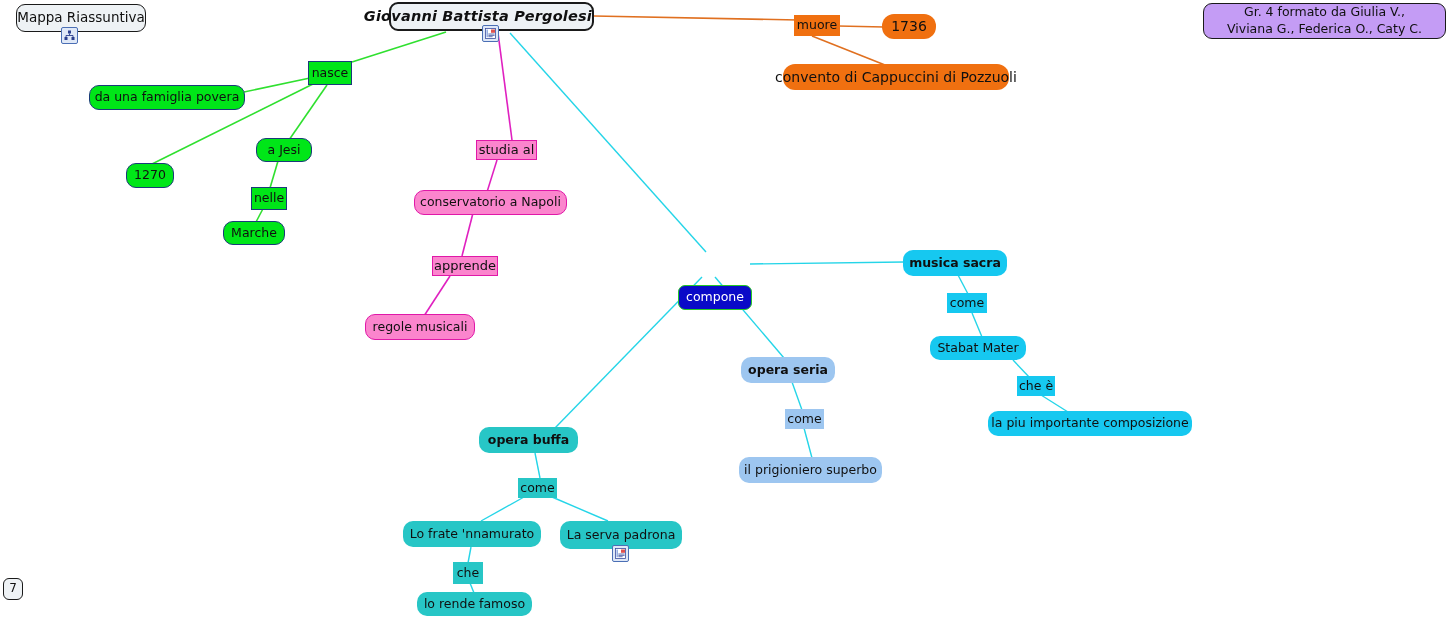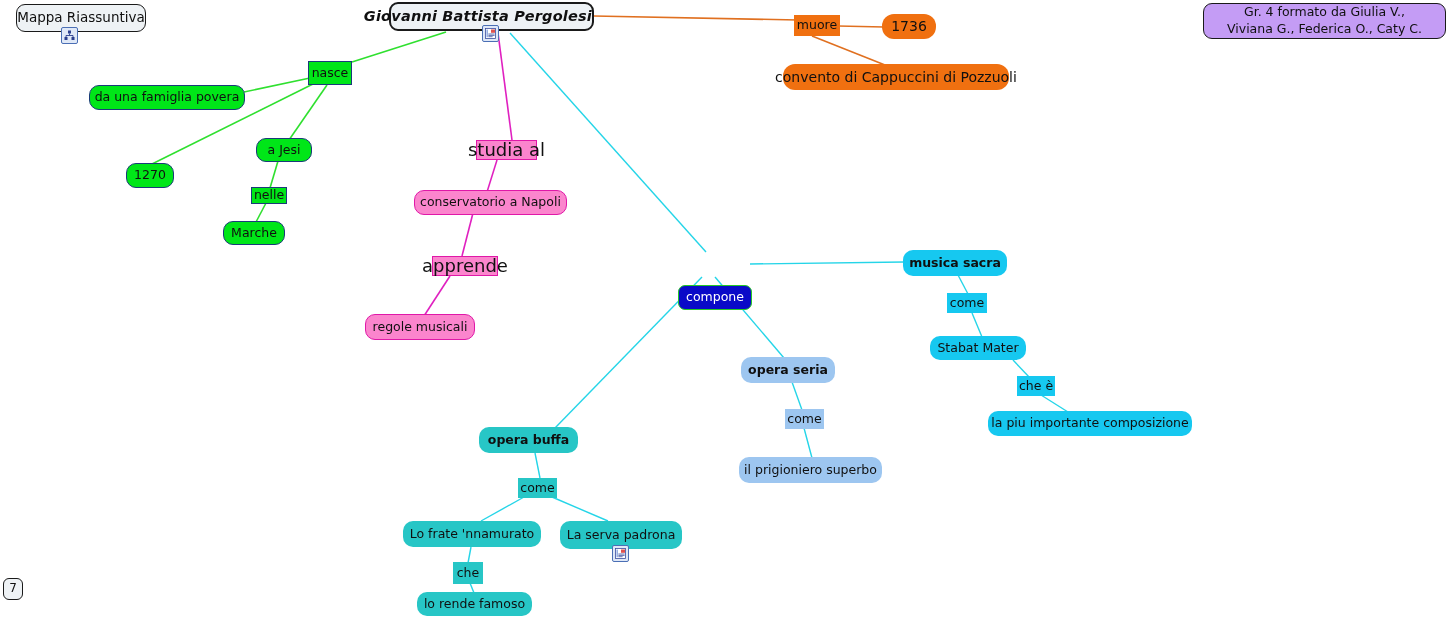--- a/index.html
+++ b/index.html
@@ -91,21 +91,21 @@
   .n-pink-r {
     background: #fb85cd;
     border: 1.4px solid #e018a8;
     border-radius: 10px;
     font-size: 12.5px;
   }
   .n-pink-s {
     background: #fb85cd;
     border: 1.4px solid #e018a8;
     border-radius: 0;
-    font-size: 18px;
+    font-size: 13px;
   }
   .n-navy {
     background: #0a0ac8;
     border: 1.8px solid #25c825;
     border-radius: 7px;
     color: #ffffff;
     font-size: 12.5px;
   }
   .n-cyan-r {
     background: #16c8f0;
@@ -238,21 +238,21 @@
   </div>
   <div class="node n-green-r" style="left:89px; top:85px; width:156px; height:25px;">
     <span>da una famiglia povera</span>
   </div>
   <div class="node n-green-r" style="left:126px; top:163px; width:48px; height:25px;">
     <span>1270</span>
   </div>
   <div class="node n-green-r" style="left:256px; top:138px; width:56px; height:24px;">
     <span>a Jesi</span>
   </div>
-  <div class="node n-green-s" style="left:251px; top:187px; width:36px; height:17px;">
+  <div class="node n-green-s" style="left:251px; top:187px; width:36px; height:23px;">
     <span>nelle</span>
   </div>
   <div class="node n-green-r" style="left:223px; top:221px; width:62px; height:24px;">
     <span>Marche</span>
   </div>
 
   <div class="node n-orange-s" style="left:794px; top:15px; width:46px; height:21px;">
     <span>muore</span>
   </div>
   <div class="node n-orange-r" style="left:882px; top:14px; width:54px; height:25px;">

